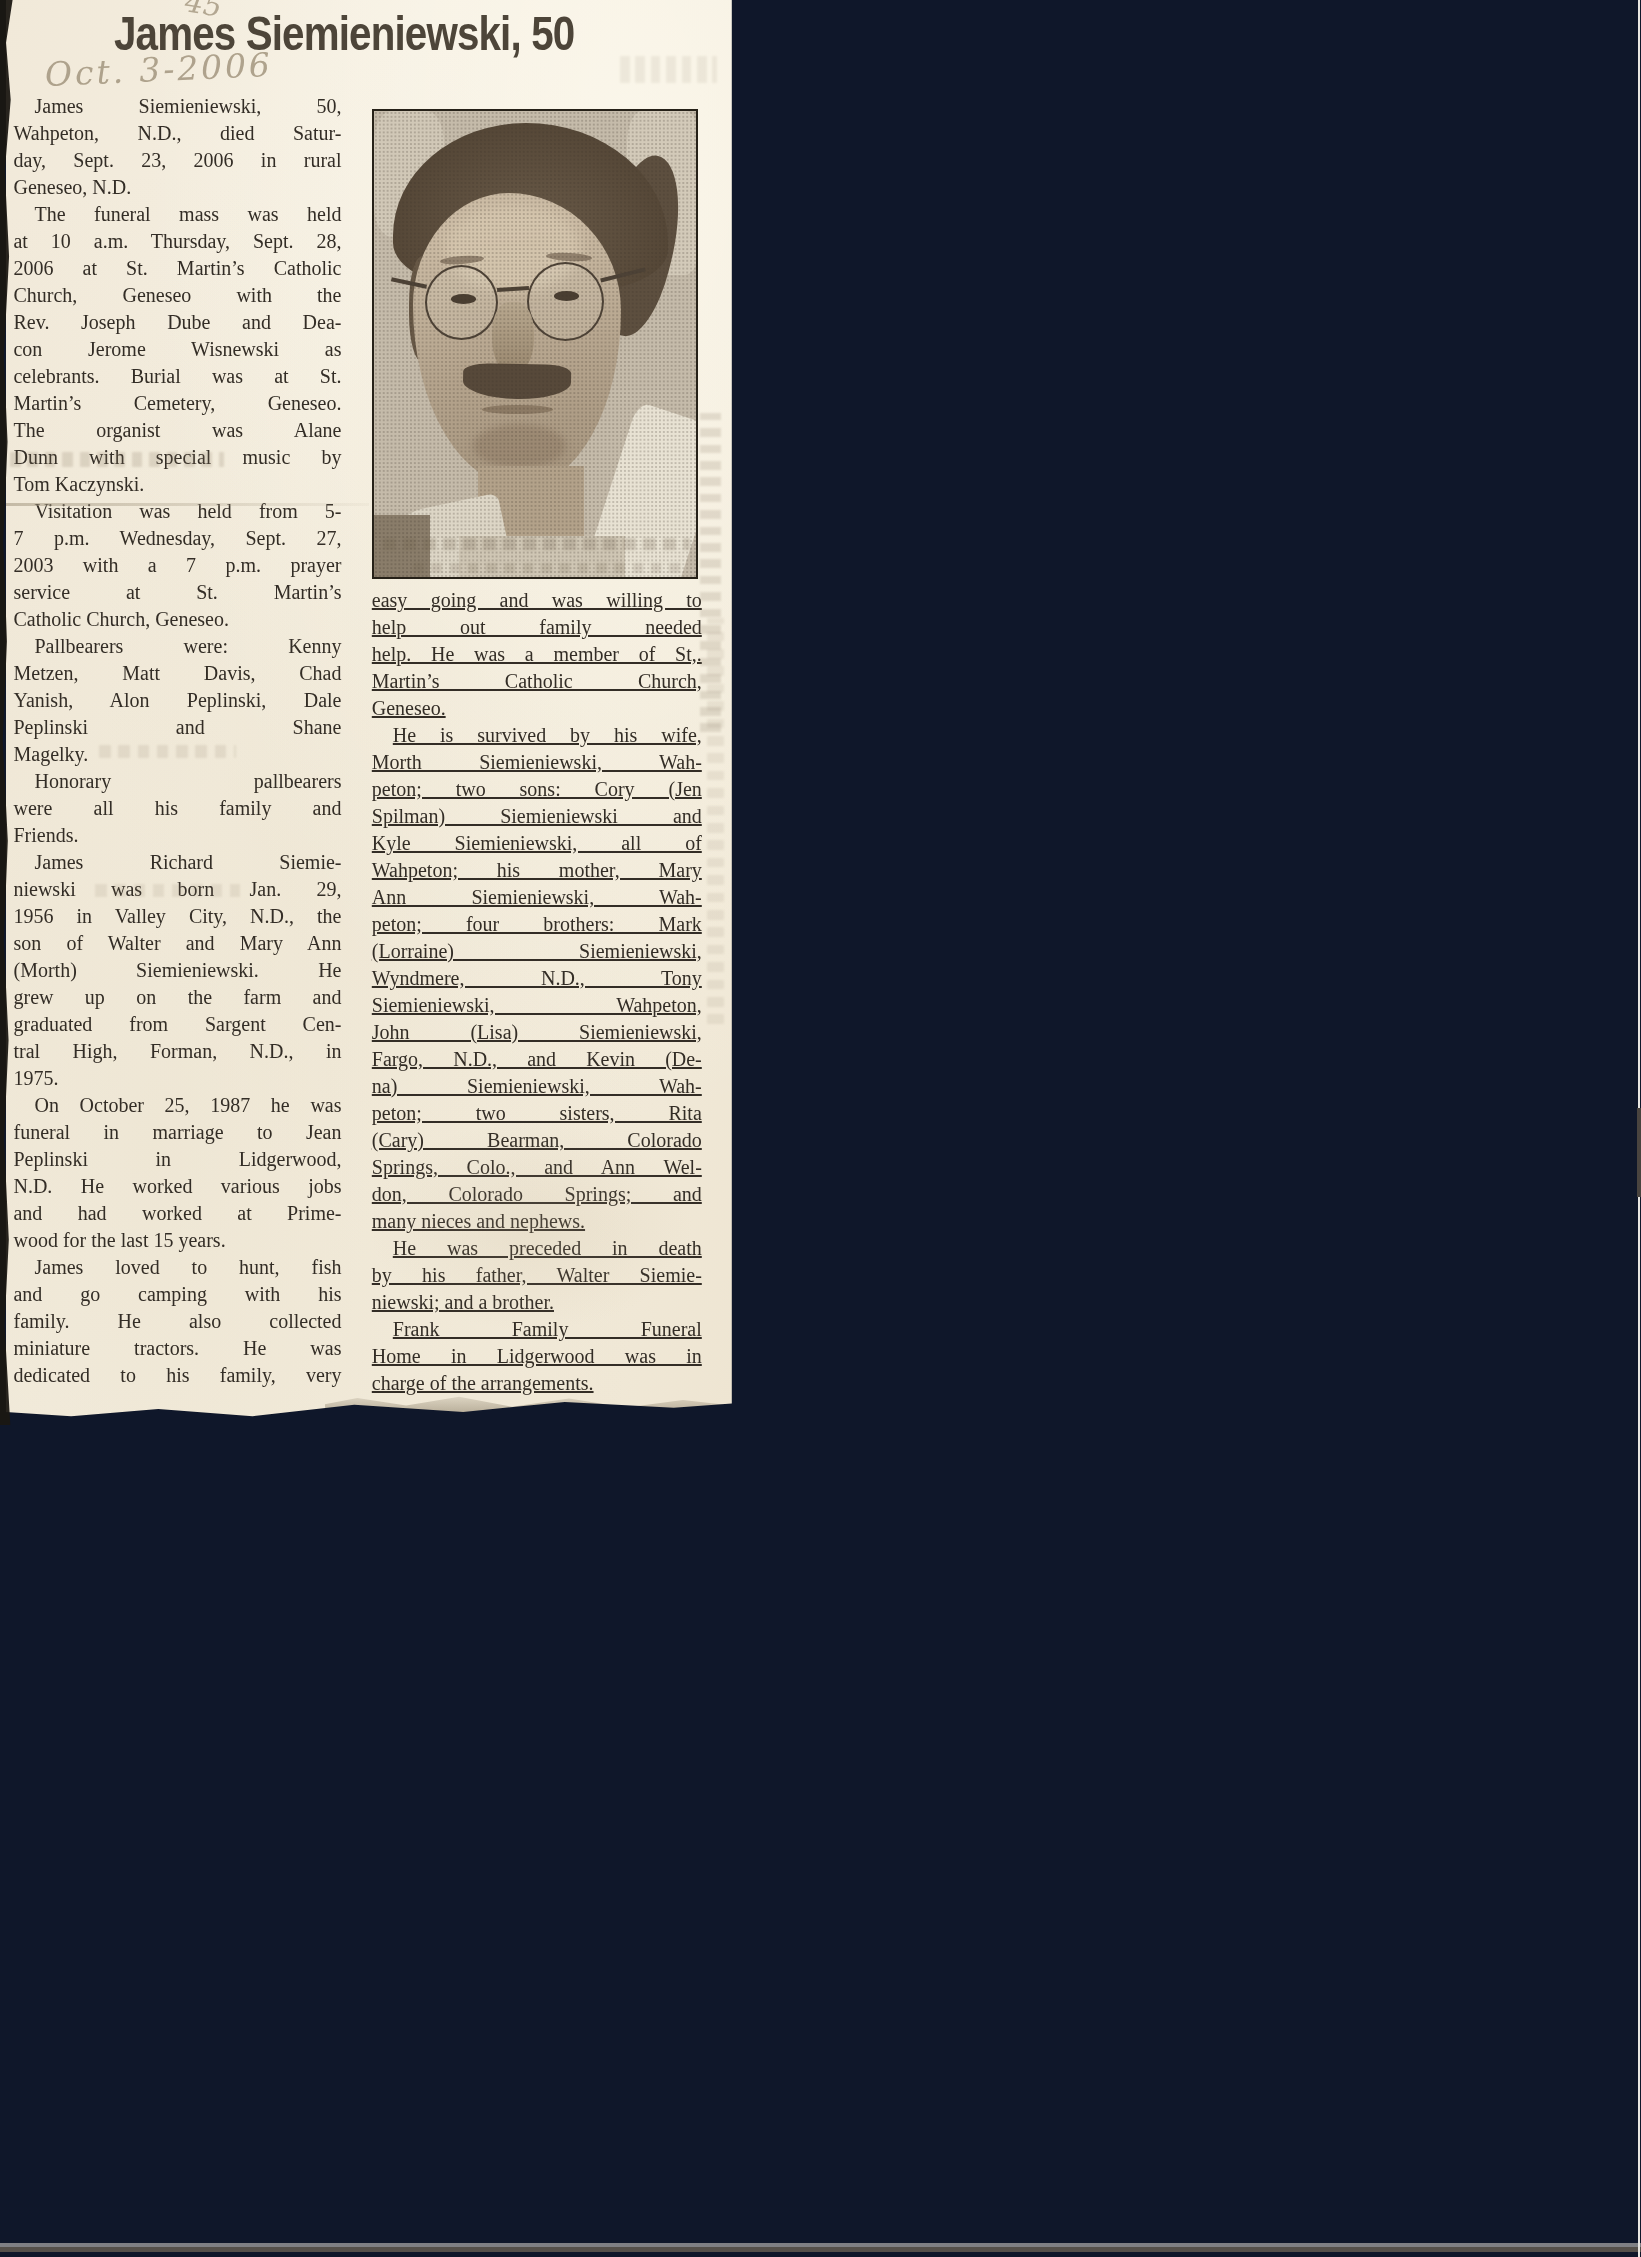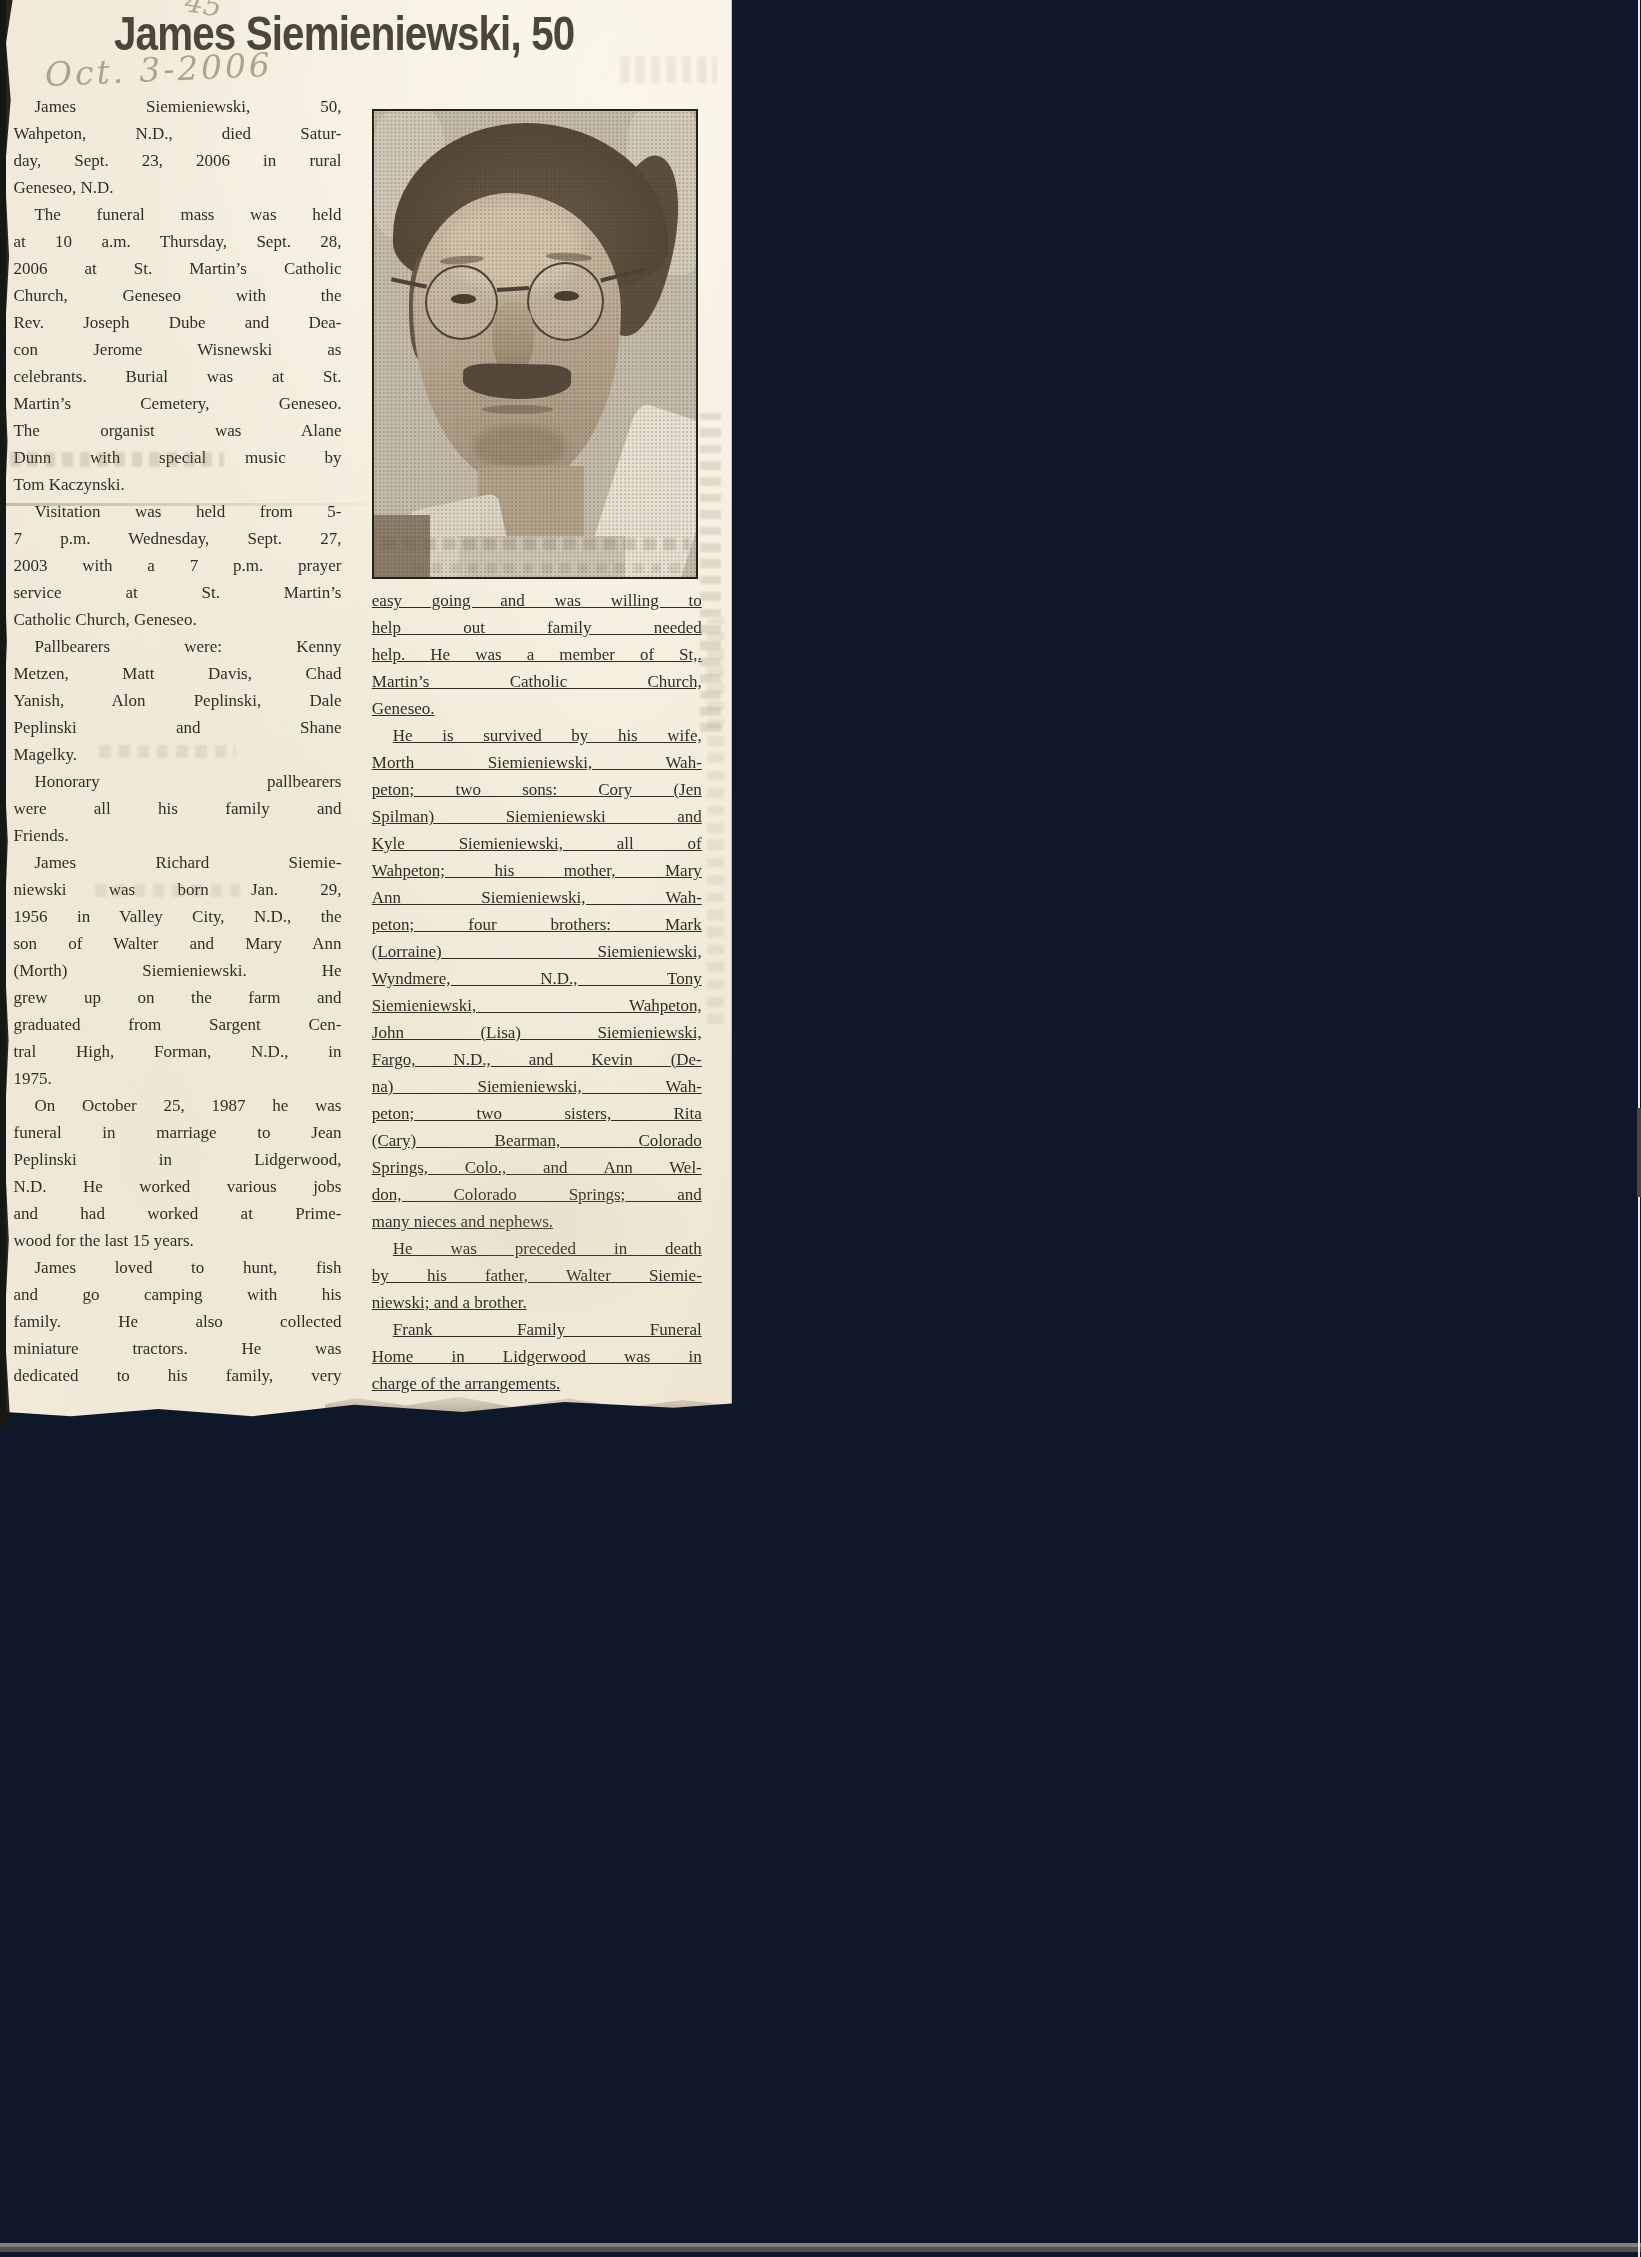--- a/index.html
+++ b/index.html
@@ -23,21 +23,21 @@
   .headline{position:absolute;left:108px;top:5.8px;white-space:nowrap;
     font-family:"Liberation Sans", sans-serif;font-weight:bold;font-size:48px;
     letter-spacing:-1px;color:#4d4539;transform:scaleX(.84);transform-origin:left top;}
 
   .hand{font-family:"DejaVu Serif", serif;font-style:italic;color:#a3967f;}
   .date-note{position:absolute;left:39px;top:50px;font-size:33px;letter-spacing:2.9px;
     transform:rotate(-2.5deg);opacity:.85;}
   .top-mark{position:absolute;left:185px;top:-13.5px;font-size:29px;transform:rotate(9deg);opacity:.8;}
 
   
-  .col{position:absolute;color:#332d26;font-size:17px;}
+  .col{position:absolute;color:#332d26;font-size:20px;}
   .col .line{height:27px;line-height:27px;text-align:justify;text-align-last:justify;}
   .col .line.end{text-align-last:left;}
   .col .line.ind{padding-left:21px;}
   .col1{left:7.7px;top:93px;width:328px;}
   .col2{left:366px;top:587px;width:330px;text-decoration:underline;}
 
   
   .photo{position:absolute;left:366px;top:109px;width:326px;height:470px;
     box-sizing:border-box;border:2.9px solid #262118;background:#c5bbaa;overflow:hidden;}
   .photo::after{content:"";position:absolute;inset:0;z-index:9;pointer-events:none;

